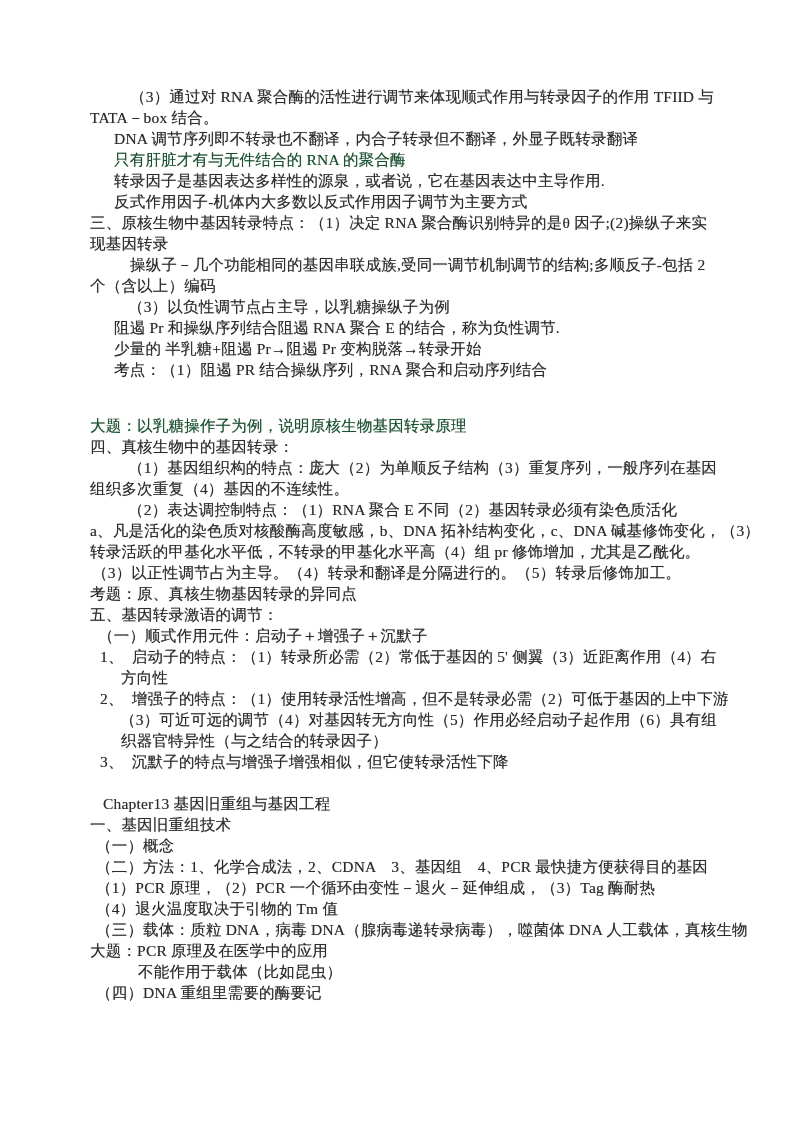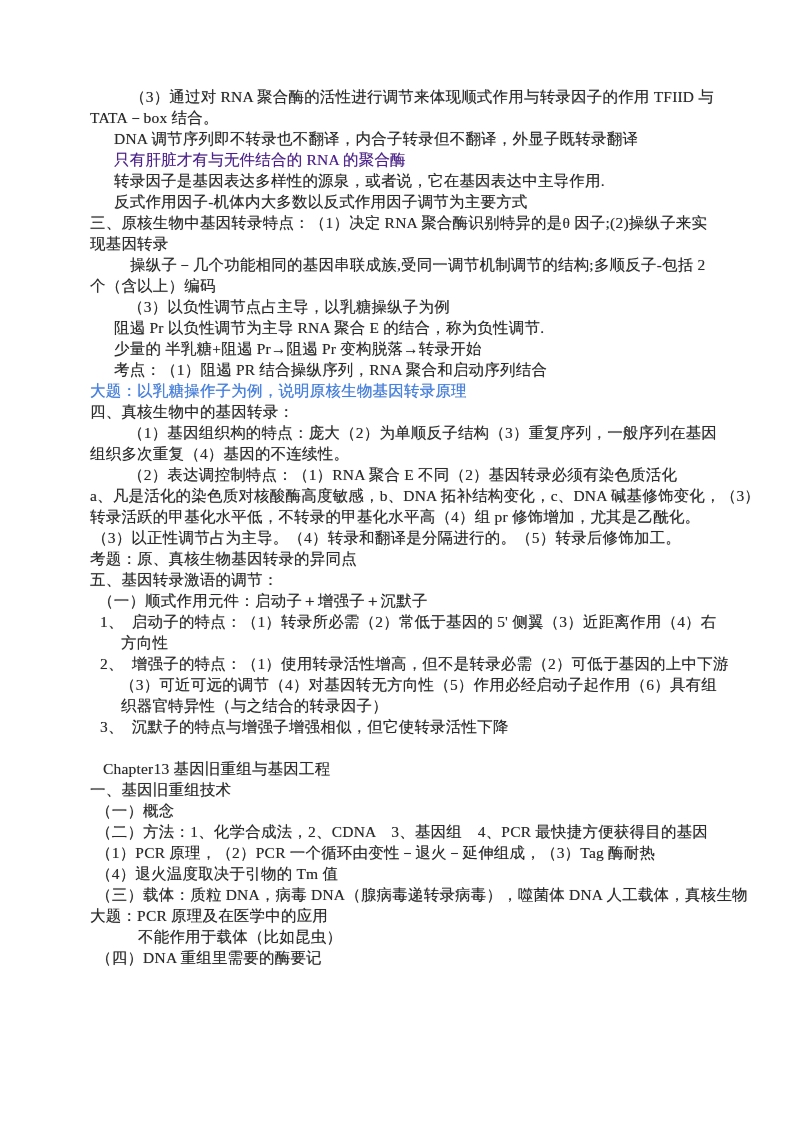--- a/index.html
+++ b/index.html
@@ -35,32 +35,32 @@
   }
 </style>
 </head>
 <body style="background: rgb(255, 255, 255);">
 
 <div class="page">
   <div class="doc" id="doc">
       <div class="line" style="padding-left: 40px; color: rgb(43, 43, 43);">（3）通过对 RNA 聚合酶的活性进行调节来体现顺式作用与转录因子的作用 TFIID 与</div>
       <div class="line" style="padding-left: 0px; color: rgb(43, 43, 43);">TATA－box 结合。</div>
       <div class="line" style="padding-left: 24px; color: rgb(43, 43, 43);">DNA 调节序列即不转录也不翻译，内合子转录但不翻译，外显子既转录翻译</div>
-      <div class="line" style="padding-left: 24px; color: #4c1d95;">只有肝脏才有与无件结合的 RNA 的聚合酶</div>
+      <div class="line" style="padding-left: 24px; color: #14532d;">只有肝脏才有与无件结合的 RNA 的聚合酶</div>
       <div class="line" style="padding-left: 24px; color: rgb(43, 43, 43);">转录因子是基因表达多样性的源泉，或者说，它在基因表达中主导作用.</div>
       <div class="line" style="padding-left: 24px; color: rgb(43, 43, 43);">反式作用因子-机体内大多数以反式作用因子调节为主要方式</div>
       <div class="line" style="padding-left: 0px; color: rgb(43, 43, 43);">三、原核生物中基因转录特点：（1）决定 RNA 聚合酶识别特异的是θ 因子;(2)操纵子来实</div>
       <div class="line" style="padding-left: 0px; color: rgb(43, 43, 43);">现基因转录</div>
       <div class="line" style="padding-left: 40px; color: rgb(43, 43, 43);">操纵子－几个功能相同的基因串联成族,受同一调节机制调节的结构;多顺反子-包括 2</div>
       <div class="line" style="padding-left: 0px; color: rgb(43, 43, 43);">个（含以上）编码</div>
       <div class="line" style="padding-left: 38px; color: rgb(43, 43, 43);">（3）以负性调节点占主导，以乳糖操纵子为例</div>
-      <div class="line" style="padding-left: 24px; color: rgb(43, 43, 43);">阻遏 Pr 以负性调节为主导 RNA 聚合 E 的结合，称为负性调节.</div>
+      <div class="line" style="padding-left: 24px; color: rgb(43, 43, 43);">阻遏 Pr 和操纵序列结合阻遏 RNA 聚合 E 的结合，称为负性调节.</div>
       <div class="line" style="padding-left: 24px; color: rgb(43, 43, 43);">少量的 半乳糖+阻遏 Pr→阻遏 Pr 变构脱落→转录开始</div>
       <div class="line" style="padding-left: 24px; color: rgb(43, 43, 43);">考点：（1）阻遏 PR 结合操纵序列，RNA 聚合和启动序列结合</div>
-      <div class="line" style="padding-left: 0px; color: #3b82f6;">大题：以乳糖操作子为例，说明原核生物基因转录原理</div>
+      <div class="line" style="padding-left: 0px; color: #14532d; margin-top: 35px;">大题：以乳糖操作子为例，说明原核生物基因转录原理</div>
       <div class="line" style="padding-left: 0px; color: rgb(43, 43, 43);">四、真核生物中的基因转录：</div>
       <div class="line" style="padding-left: 38px; color: rgb(43, 43, 43);">（1）基因组织构的特点：庞大（2）为单顺反子结构（3）重复序列，一般序列在基因</div>
       <div class="line" style="padding-left: 0px; color: rgb(43, 43, 43);">组织多次重复（4）基因的不连续性。</div>
       <div class="line" style="padding-left: 38px; color: rgb(43, 43, 43);">（2）表达调控制特点：（1）RNA 聚合 E 不同（2）基因转录必须有染色质活化</div>
       <div class="line" style="padding-left: 0px; color: rgb(43, 43, 43);">a、凡是活化的染色质对核酸酶高度敏感，b、DNA 拓补结构变化，c、DNA 碱基修饰变化，（3）</div>
       <div class="line" style="padding-left: 0px; color: rgb(43, 43, 43);">转录活跃的甲基化水平低，不转录的甲基化水平高（4）组 pr 修饰增加，尤其是乙酰化。</div>
       <div class="line" style="padding-left: 2px; color: rgb(43, 43, 43);">（3）以正性调节占为主导。（4）转录和翻译是分隔进行的。（5）转录后修饰加工。</div>
       <div class="line" style="padding-left: 0px; color: rgb(43, 43, 43);">考题：原、真核生物基因转录的异同点</div>
       <div class="line" style="padding-left: 0px; color: rgb(43, 43, 43);">五、基因转录激语的调节：</div>
       <div class="line" style="padding-left: 8px; color: rgb(43, 43, 43);">（一）顺式作用元件：启动子＋增强子＋沉默子</div>

